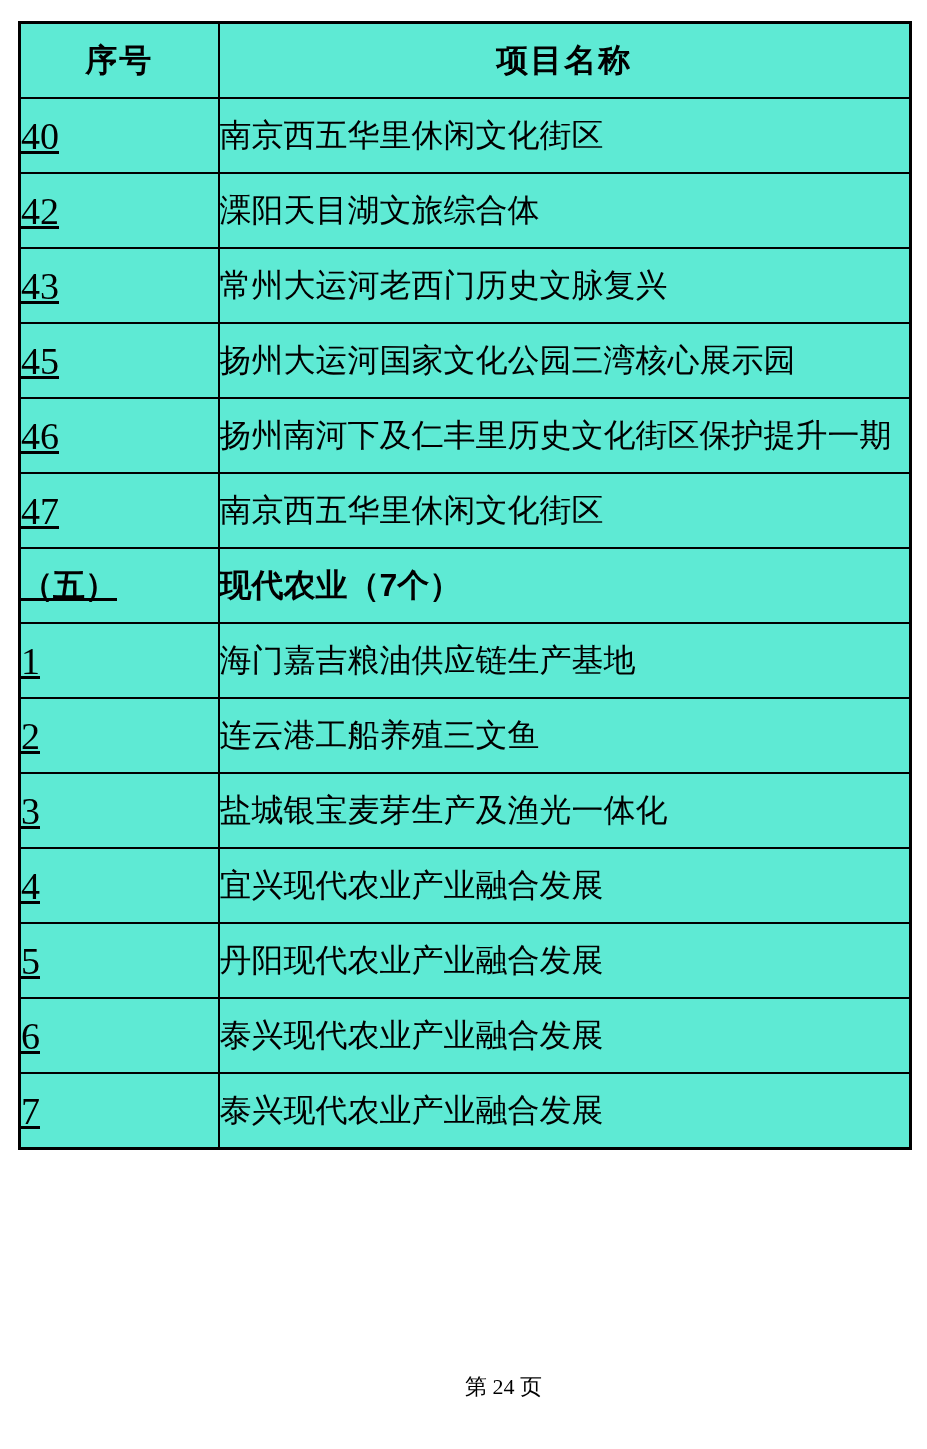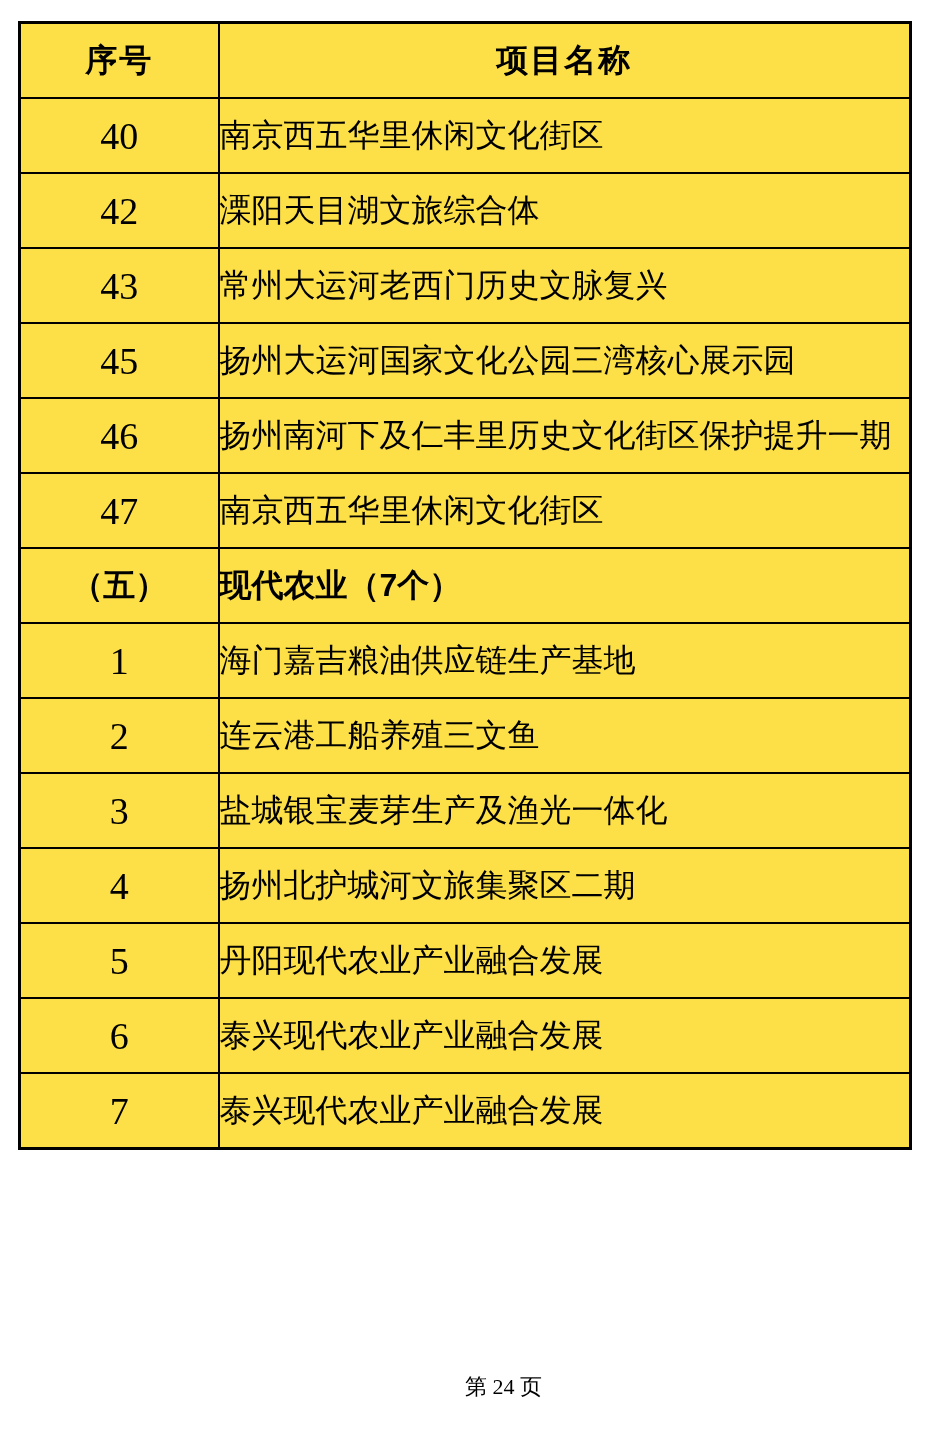--- a/index.html
+++ b/index.html
@@ -22,21 +22,21 @@
     background: #ffffff;
   }
   table.projects {
     position: absolute;
     left: 18px;
     top: 21px;
     width: 891px;
     border-collapse: collapse;
     table-layout: fixed;
     border: 3px solid #000000;
-    background: #fde047;
+    background: #5eead4;
   }
   table.projects th,
   table.projects td {
     border: 2px solid #000000;
     height: 73px;
     padding: 0;
     vertical-align: middle;
     overflow: hidden;
   }
   col.col-no { width: 199px; }
@@ -45,22 +45,22 @@
   th.hdr {
     font-family: "Liberation Sans", sans-serif;
     font-weight: bold;
     font-size: 32px;
     text-align: center;
     letter-spacing: 2px;
   }
   td.cell-no {
     font-family: "Liberation Serif", serif;
     font-size: 38px;
-    text-align: center;
     white-space: nowrap;
+    text-decoration: underline;
   }
   td.cell-name {
     font-family: "Liberation Serif", serif;
     font-size: 32px;
     text-align: left;
     padding-left: 7px;
     white-space: nowrap;
   }
   tr.section td.cell-no,
   tr.section td.cell-name {
@@ -133,21 +133,21 @@
         <tr>
           <td class="cell-no">2</td>
           <td class="cell-name">连云港工船养殖三文鱼</td>
         </tr>
         <tr>
           <td class="cell-no">3</td>
           <td class="cell-name">盐城银宝麦芽生产及渔光一体化</td>
         </tr>
         <tr>
           <td class="cell-no">4</td>
-          <td class="cell-name">扬州北护城河文旅集聚区二期</td>
+          <td class="cell-name">宜兴现代农业产业融合发展</td>
         </tr>
         <tr>
           <td class="cell-no">5</td>
           <td class="cell-name">丹阳现代农业产业融合发展</td>
         </tr>
         <tr>
           <td class="cell-no">6</td>
           <td class="cell-name">泰兴现代农业产业融合发展</td>
         </tr>
         <tr>

